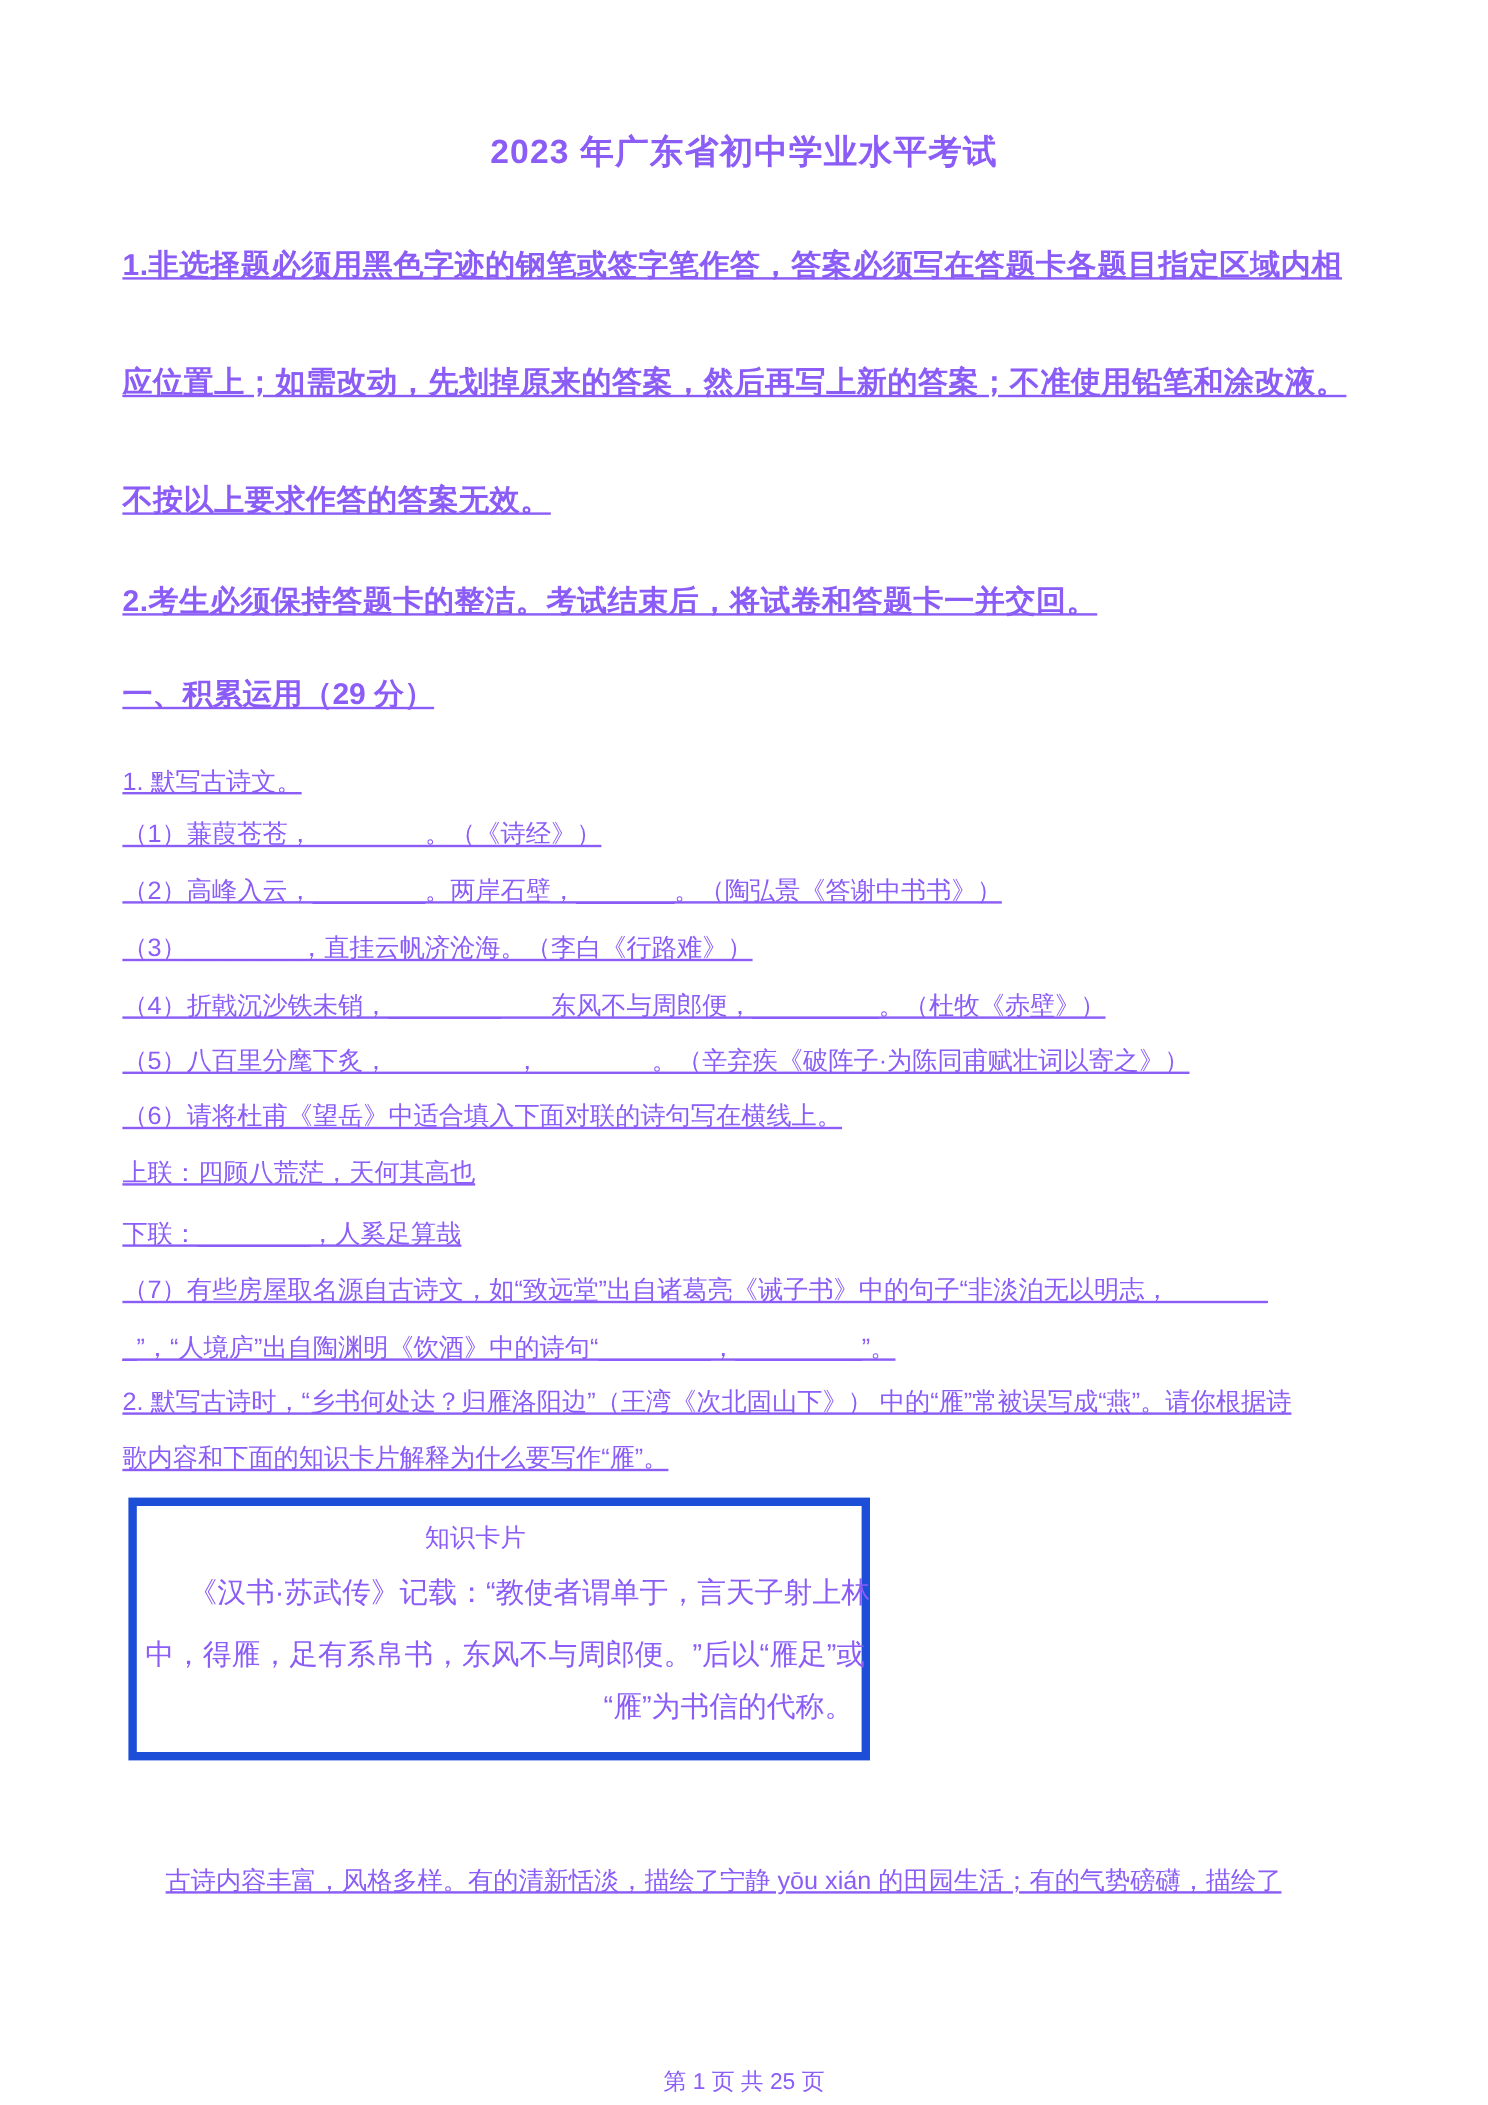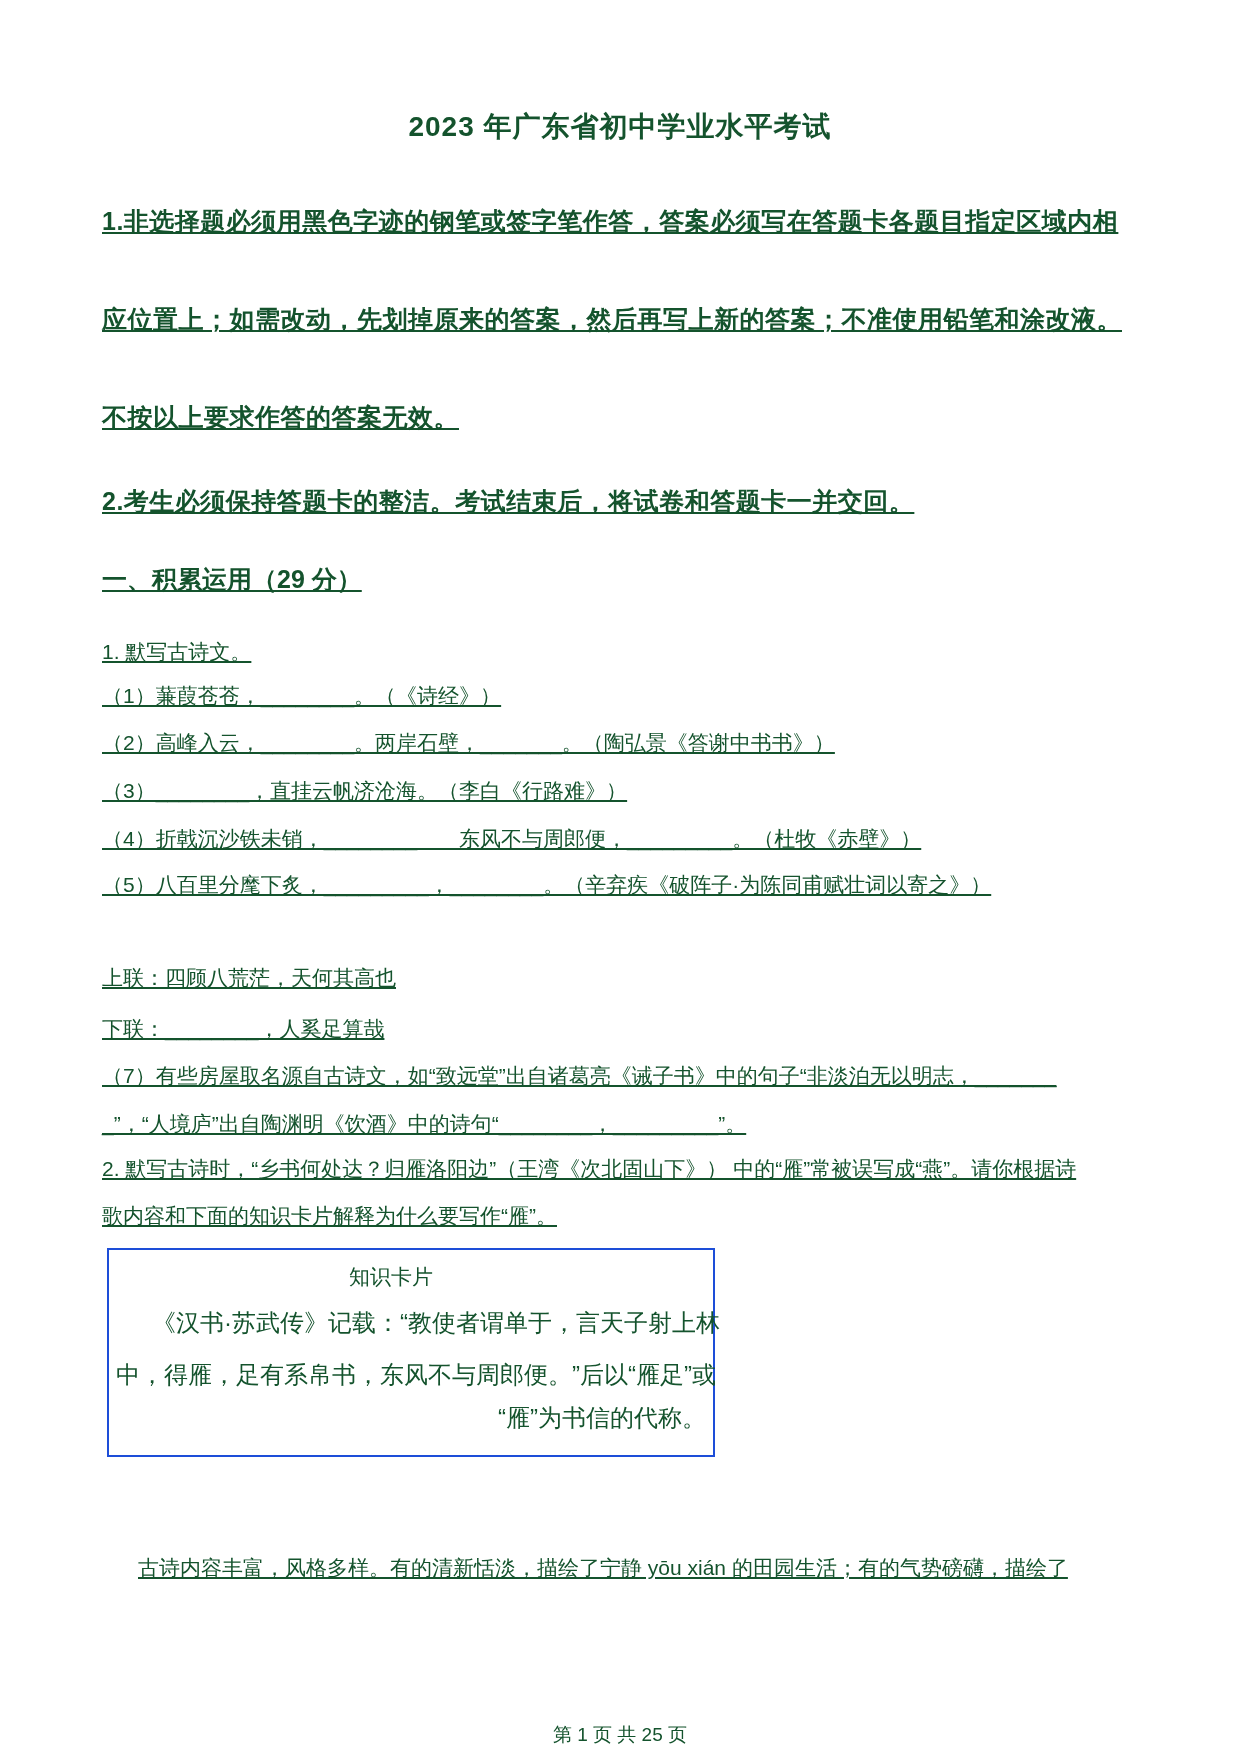--- a/index.html
+++ b/index.html
@@ -1,21 +1,21 @@
 <!DOCTYPE html>
 <html><head>
 <meta charset="utf-8">
 <style>
   html, body { margin: 0; padding: 0; background: #ffffff; }
   .page {
     position: relative;
     width: 1240px;
     height: 1754px;
     background: #ffffff;
-    color: #14532d;
+    color: #8b5cf6;
     font-family: "Liberation Sans", sans-serif;
     overflow: hidden;
   }
   .title {
     position: absolute;
     left: 0; right: 0;
     top: 108px;
     text-align: center;
     font-size: 28px;
     font-weight: bold;
@@ -41,21 +41,21 @@
     line-height: 31px;
     font-weight: bold;
   }
   .indent2 { text-indent: 36px; }
   .card {
     position: absolute;
     left: 107px;
     top: 1248px;
     width: 604px;
     height: 205px;
-    border: 2px solid #1d4ed8;
+    border: 7px solid #1d4ed8;
     background: #ffffff;
   }
   .card-title {
     position: absolute;
     left: 0; right: 40px;
     top: 13px;
     text-align: center;
     font-size: 21px;
     line-height: 27px;
   }
@@ -89,20 +89,21 @@
   <div class="ln notice" style="top:486px">2.考生必须保持答题卡的整洁。考试结束后，将试卷和答题卡一并交回。</div>
 
   <div class="ln heading" style="top:564px">一、积累运用（29 分）</div>
 
   <div class="ln" style="top:638px">1. 默写古诗文。</div>
   <div class="ln" style="top:682px">（1）蒹葭苍苍，________。（《诗经》）</div>
   <div class="ln" style="top:729px">（2）高峰入云，________。两岸石壁，_______。（陶弘景《答谢中书书》）</div>
   <div class="ln" style="top:777px">（3）________，直挂云帆济沧海。（李白《行路难》）</div>
   <div class="ln" style="top:825px">（4）折戟沉沙铁未销，________　　东风不与周郎便，_________。（杜牧《赤壁》）</div>
   <div class="ln" style="top:871px">（5）八百里分麾下炙，_________，________。（辛弃疾《破阵子·为陈同甫赋壮词以寄之》）</div>
+  <div class="ln" style="top:917px">（6）请将杜甫《望岳》中适合填入下面对联的诗句写在横线上。</div>
   <div class="ln" style="top:964px">上联：四顾八荒茫，天何其高也</div>
   <div class="ln" style="top:1015px">下联：________，人奚足算哉</div>
   <div class="ln" style="top:1062px">（7）有些房屋取名源自古诗文，如“致远堂”出自诸葛亮《诫子书》中的句子“非淡泊无以明志，_______</div>
   <div class="ln" style="top:1110px">_”，“人境庐”出自陶渊明《饮酒》中的诗句“________，_________”。</div>
 
   <div class="ln" style="top:1155px">2. 默写古诗时，“乡书何处达？归雁洛阳边”（王湾《次北固山下》） 中的“雁”常被误写成“燕”。请你根据诗</div>
   <div class="ln" style="top:1202px">歌内容和下面的知识卡片解释为什么要写作“雁”。</div>
 
   <div class="card">
     <div class="card-title">知识卡片</div>

